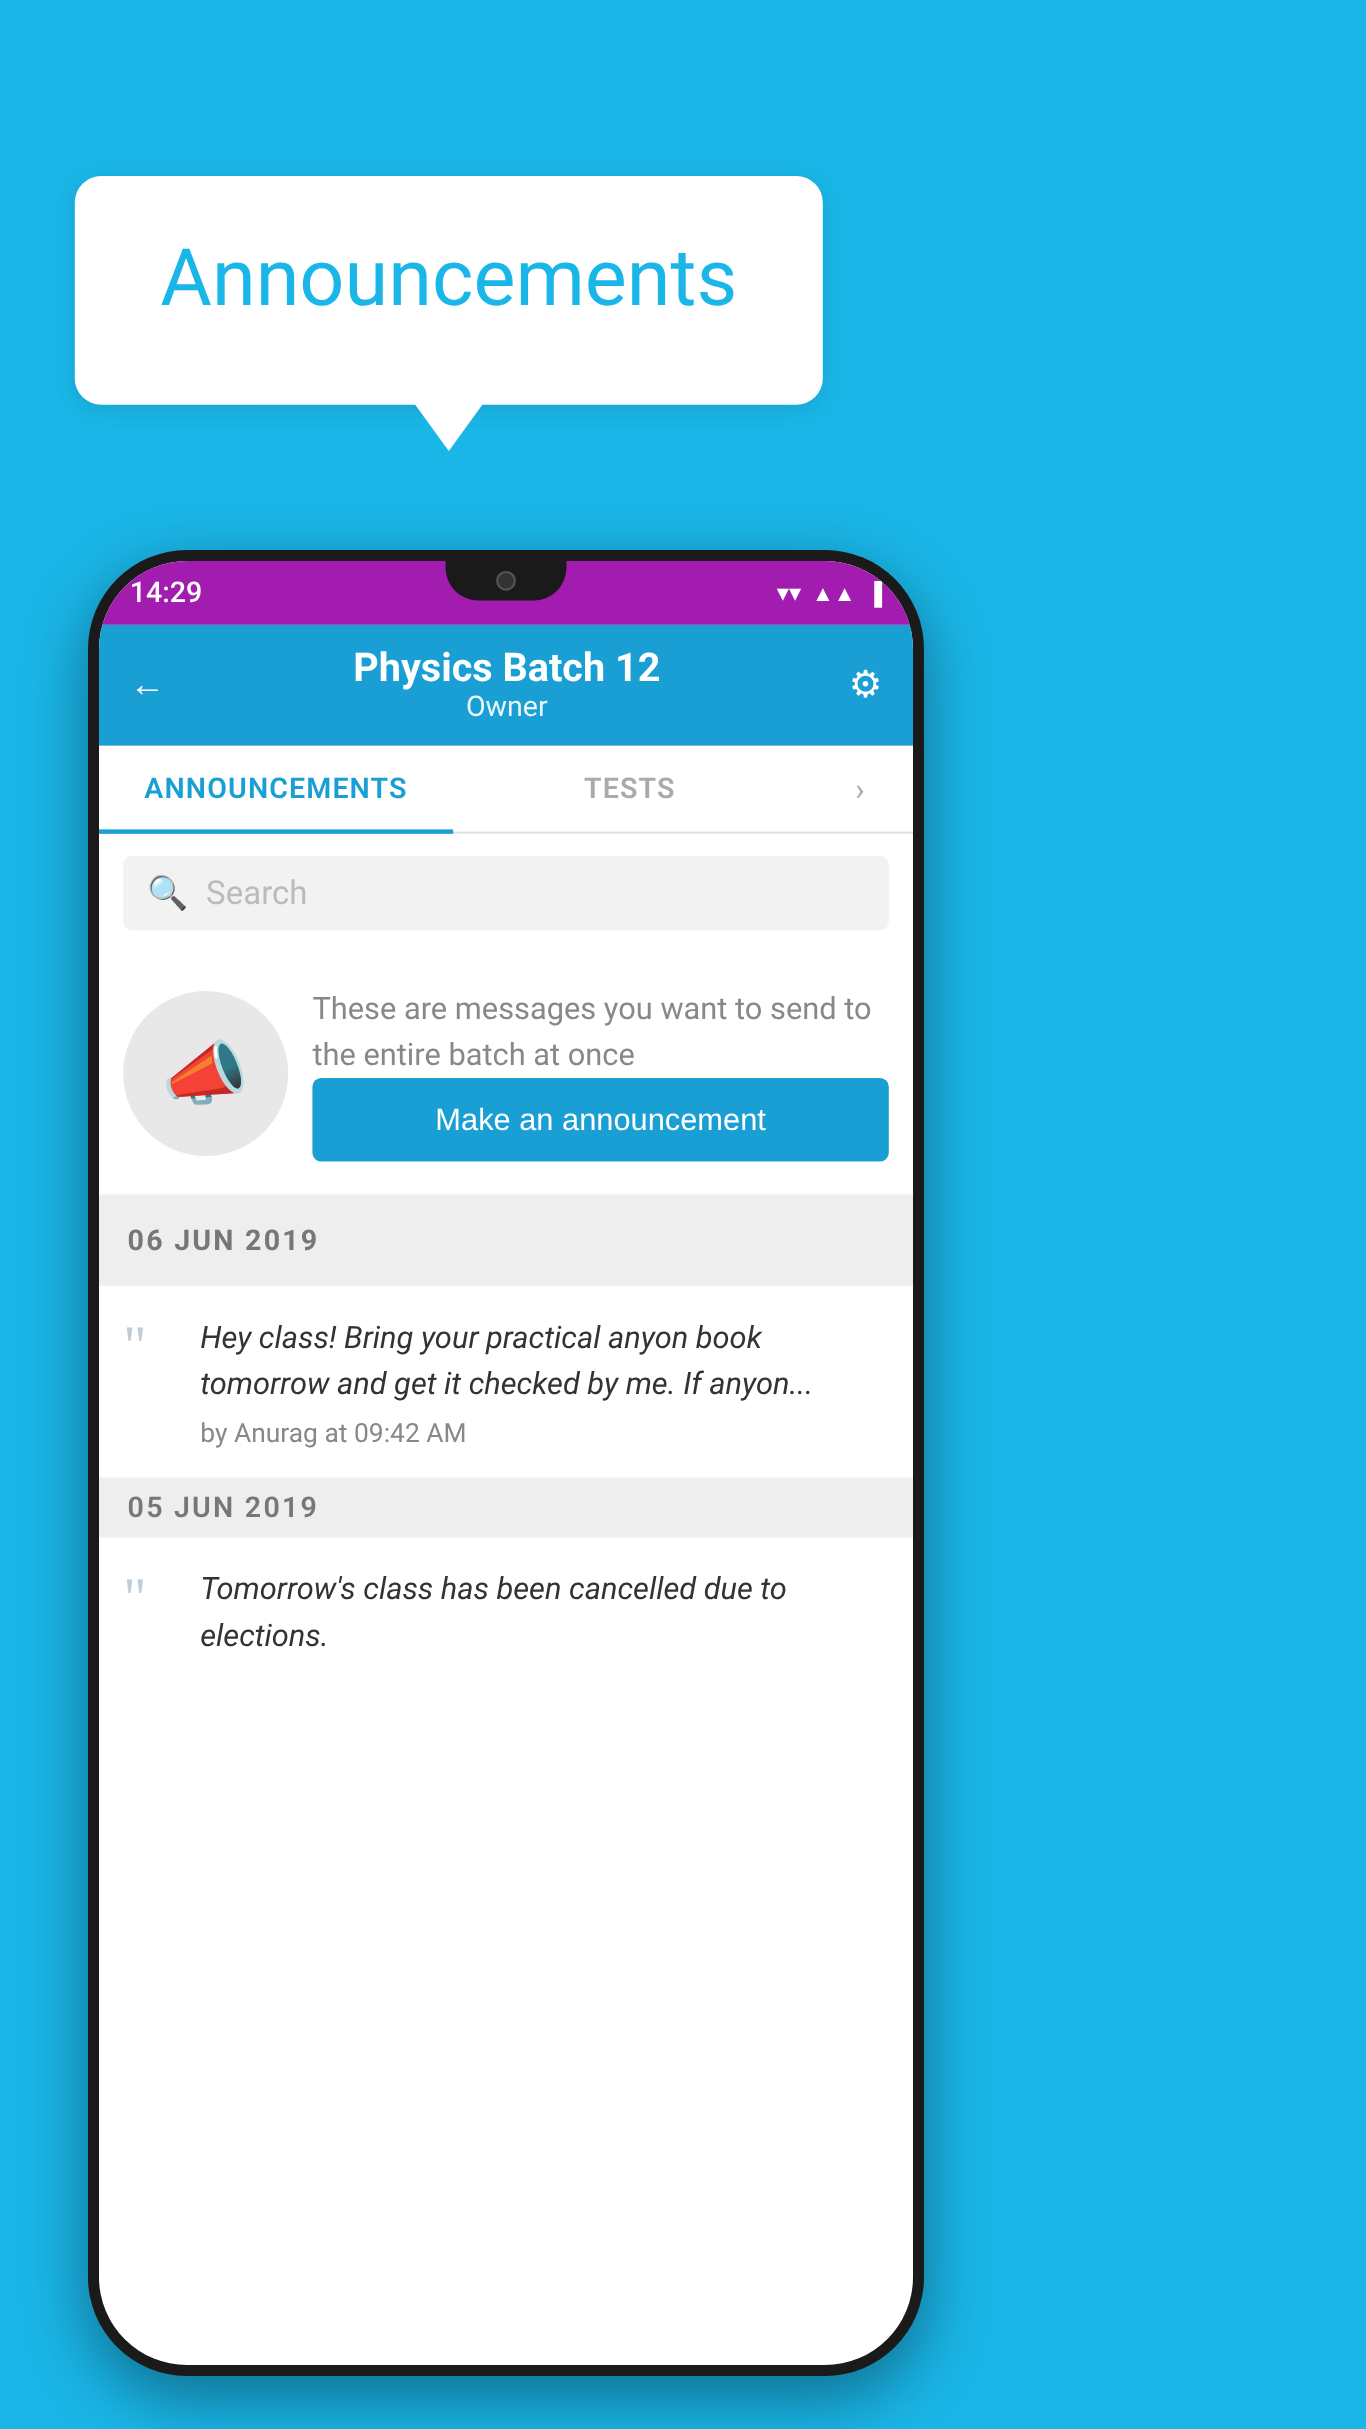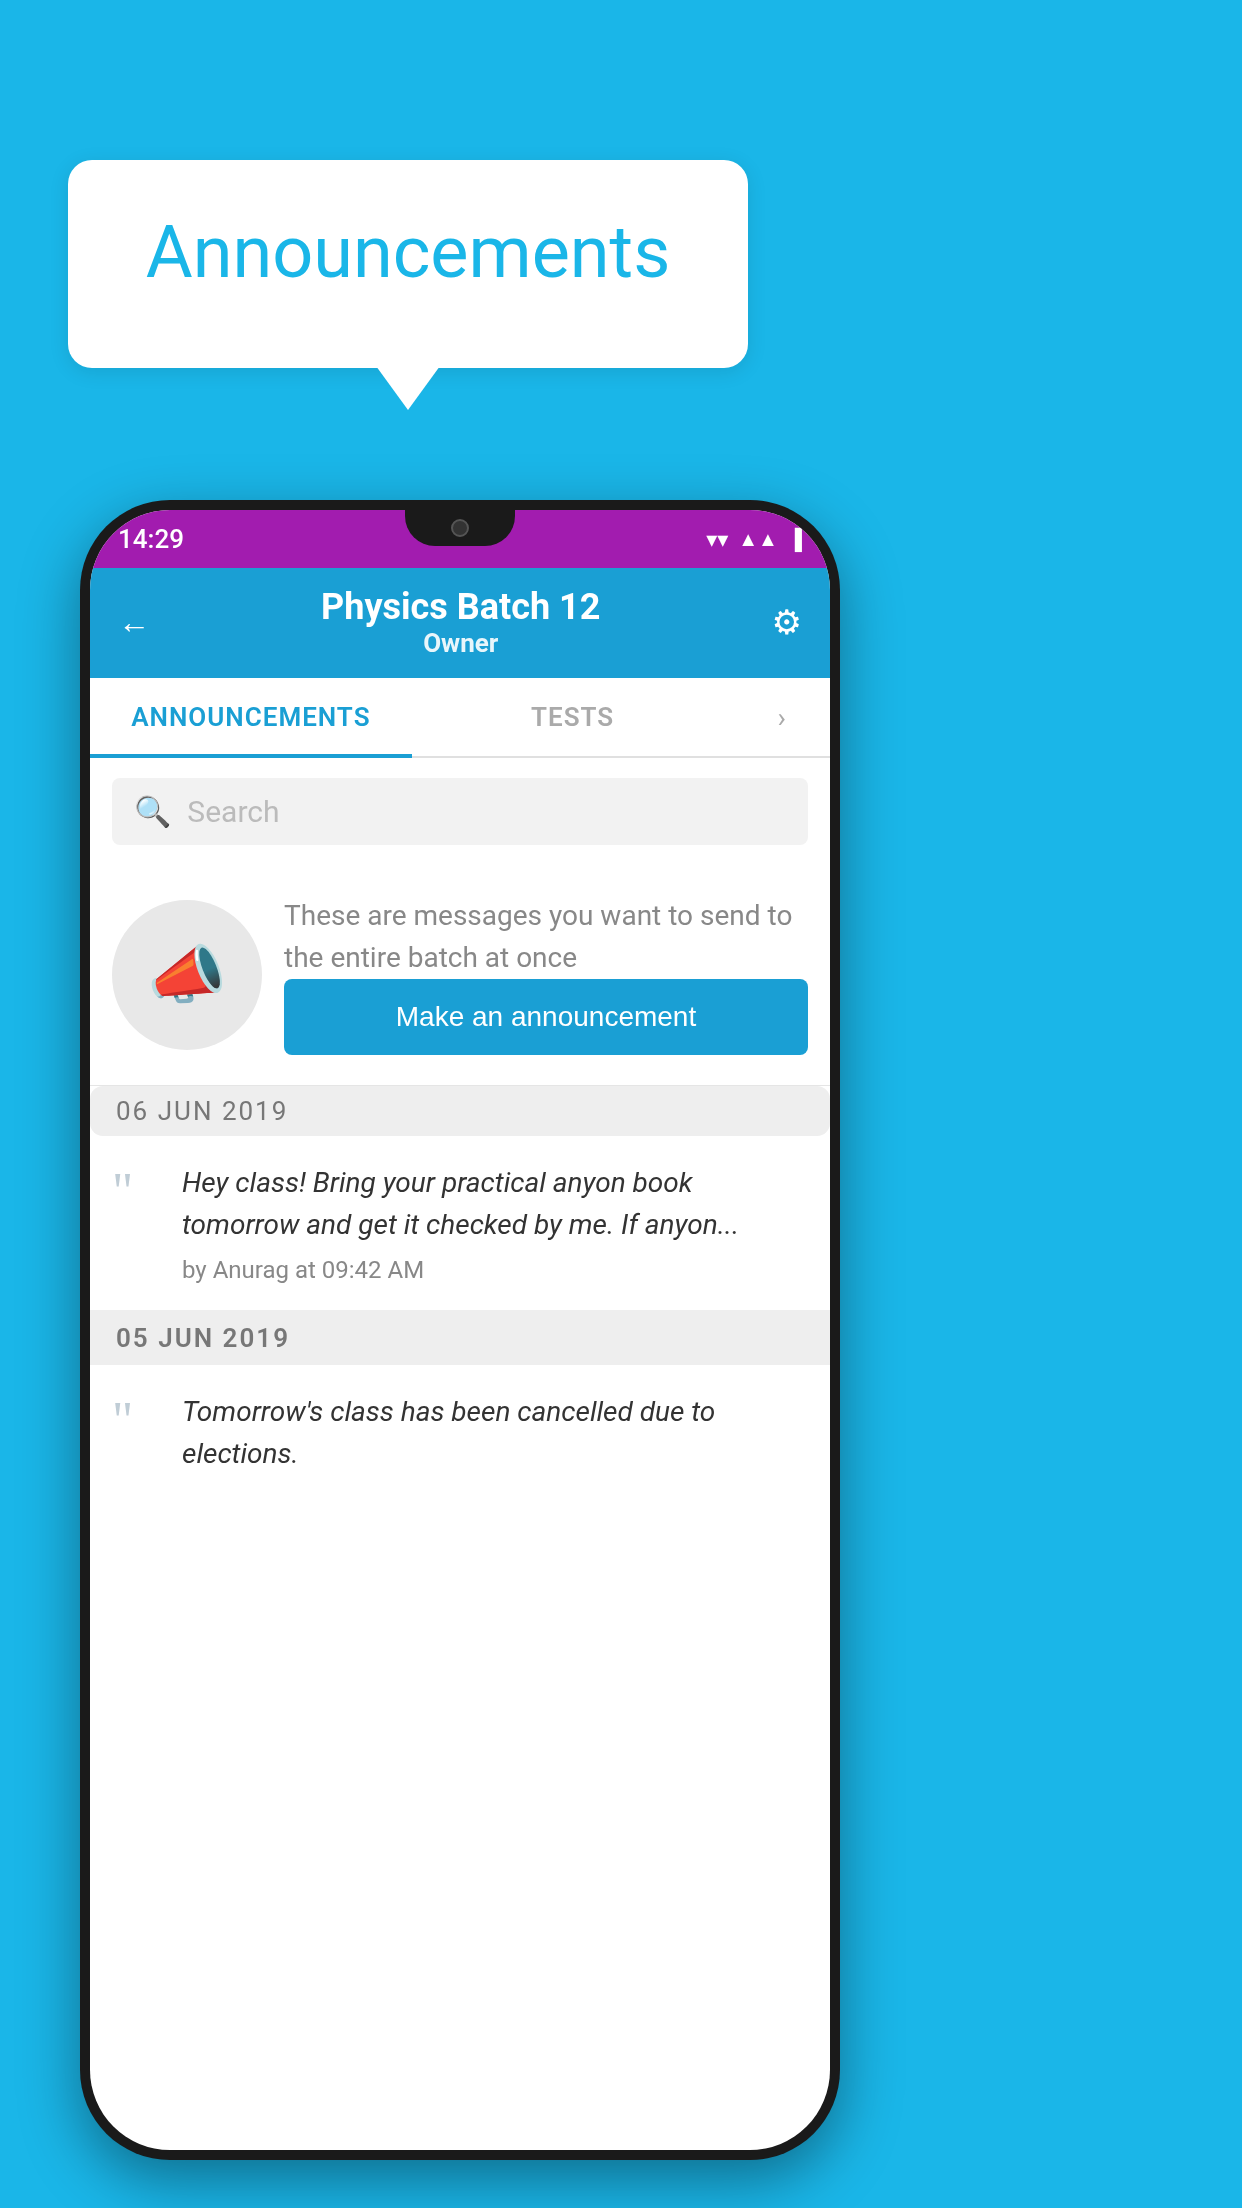--- a/index.html
+++ b/index.html
@@ -149,21 +149,21 @@
       text-align: center;
     }
     .header-title {
       color: white;
       font-size: 36px;
       font-weight: 700;
     }
     .header-subtitle {
       color: rgba(255,255,255,0.9);
       font-size: 26px;
-      font-weight: 700;
+      font-weight: 400;
     }
     .header-settings {
       color: white;
       font-size: 34px;
       cursor: pointer;
     }
 
     
     .tab-bar {
       background: white;
@@ -267,26 +267,25 @@
       padding: 22px 42px;
       font-size: 28px;
       font-weight: 500;
       cursor: pointer;
       width: 100%;
     }
 
     
     .date-separator {
       background: #eeeeee;
-      padding: 10px 26px;
+      padding: 26px 26px;
       font-size: 26px;
-      font-weight: 400;
+      font-weight: 700;
       color: #777;
       letter-spacing: 2px;
-      border-radius: 13px;
     }
 
     
     .announcement-item {
       background: white;
       padding: 26px 22px;
       display: flex;
       align-items: flex-start;
       gap: 20px;
       border-bottom: 1px solid #eee;

